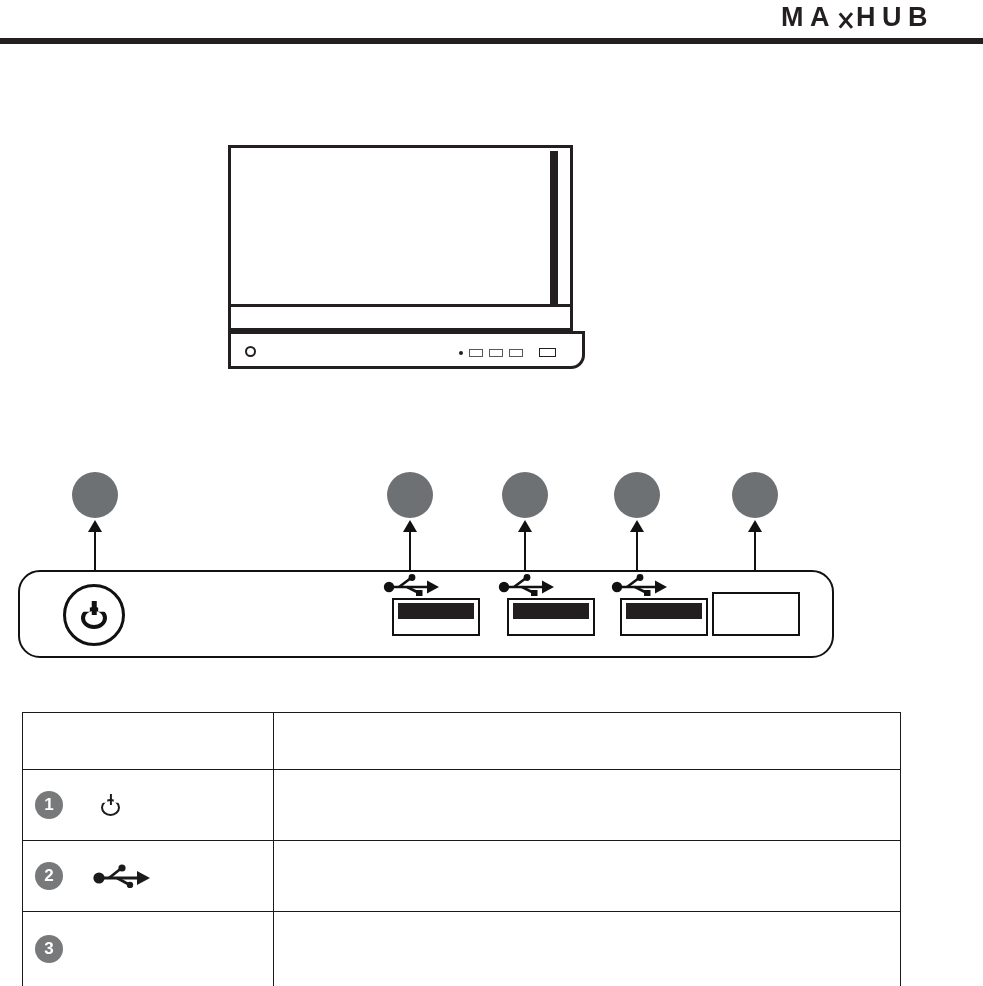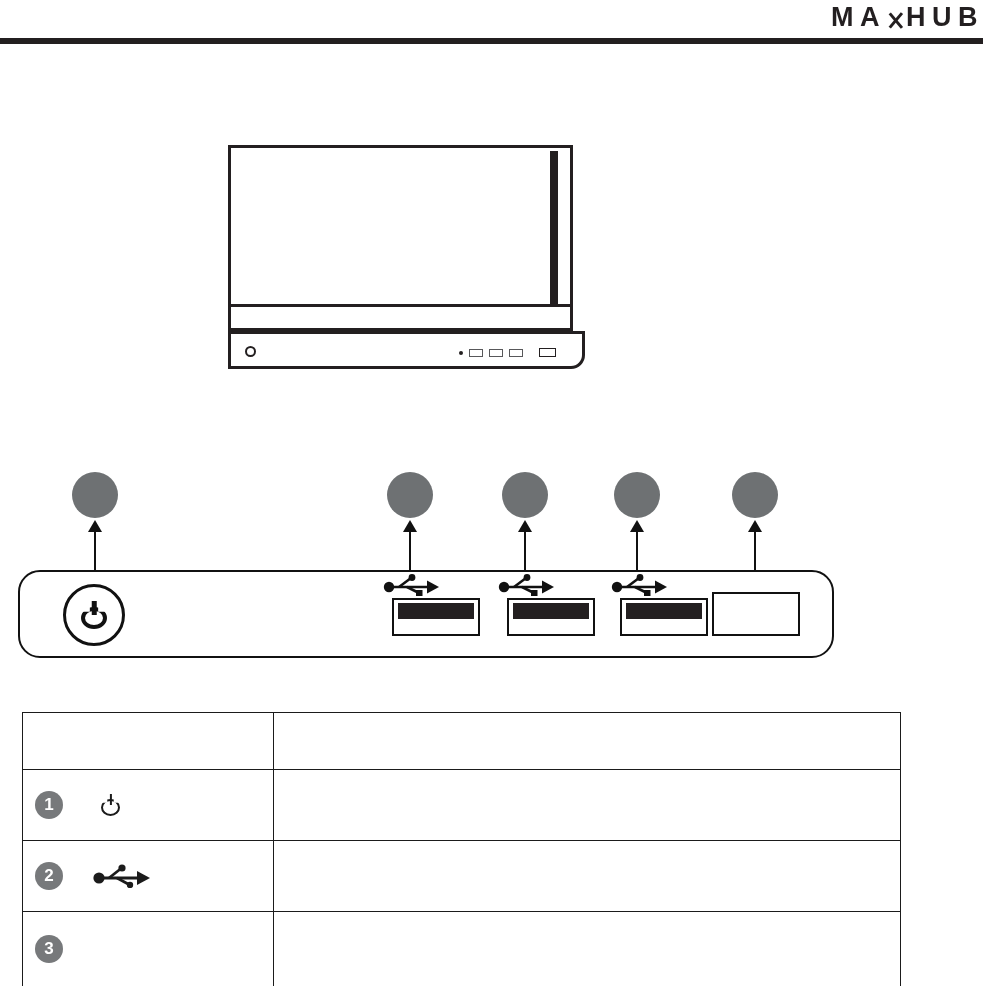--- a/index.html
+++ b/index.html
@@ -14,21 +14,21 @@
     position: relative;
     font-family: "Liberation Sans", sans-serif;
     color: #1b1b1b;
     overflow: hidden;
   }
 
   
   .brand-logo {
     position: absolute;
     top: 2px;
-    left: 786px;
+    left: 736px;
     width: 198px;
     height: 30px;
     display: flex;
     align-items: center;
     justify-content: flex-end;
     font-size: 27px;
     font-weight: bold;
     letter-spacing: 6.5px;
     color: #231f20;
     white-space: nowrap;

